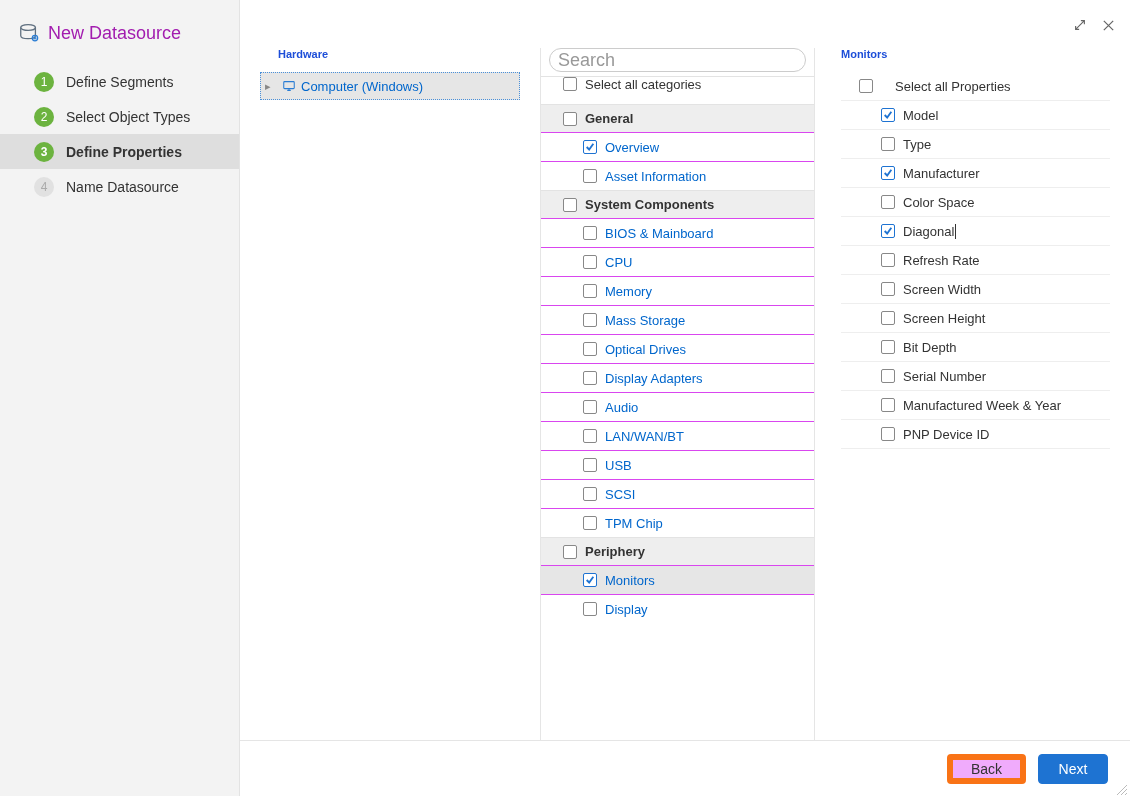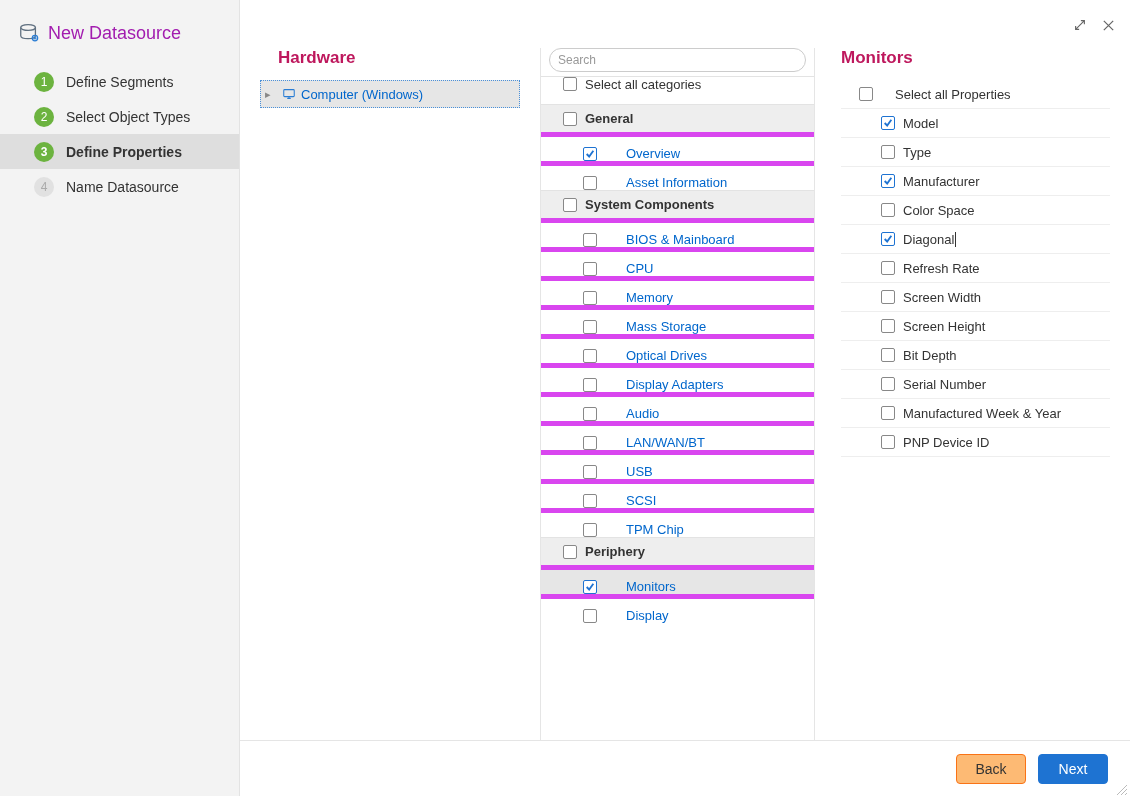--- a/index.html
+++ b/index.html
@@ -27,53 +27,52 @@
   .main { flex: 1; display: flex; flex-direction: column; position: relative; }
   .topbar { height: 40px; display: flex; justify-content: flex-end; align-items: center; padding: 10px 14px 0 0; }
   .topbar .win-icon { width: 16px; height: 16px; margin-left: 12px; color: #666; cursor: pointer; display: flex; align-items: center; justify-content: center;}
   .panels { flex: 1; display: flex; padding: 8px 20px 0 20px; overflow: hidden; }
 
   .panel { display: flex; flex-direction: column; }
   .panel.hardware { width: 260px; min-width: 260px; margin-right: 20px; }
   .panel.categories { width: 275px; min-width: 275px; border-left: 1px solid #e5e5e5; border-right: 1px solid #e5e5e5; padding: 0 0 0 0; }
   .panel.properties { flex: 1; padding-left: 26px; }
 
-  .panel-title { font-size: 17px; font-weight: 600; color: #be185d; padding: 0 0 12px 18px; }
+  .panel-title { font-size: 11px; font-weight: 600; color: #1d4ed8; padding: 0 0 12px 18px; }
   .panel.properties .panel-title { padding: 0 0 12px 0; }
 
   .tree-item {
     display: flex; align-items: center; height: 28px; padding: 0 4px;
     font-size: 13px; color: #0066cc; background: #e6e6e6;
     border: 1px dotted #4a90d9;
     cursor: pointer;
   }
   .tree-chevron { width: 14px; font-size: 11px; color: #888; margin-right: 2px; }
   .tree-icon { width: 16px; height: 16px; margin-right: 4px; display:flex; align-items:center; justify-content:center;}
 
   .search-wrap { padding: 0 8px 4px 8px; }
   .search-input {
     width: 100%; height: 24px; border: 1px solid #ccc; border-radius: 12px;
-    padding: 8px 8px; font-size: 12px; color: #888;
+    padding: 8px 8px; font-size: 18px; color: #888;
   }
   .search-input::placeholder { color: #999; }
 
   .cat-group-header {
     display: flex; align-items: center; height: 28px; background: #eeeeee;
     font-size: 13px; font-weight: 600; color: #333; padding-left: 22px;
     border-top: 1px solid #e3e3e3;
   }
   .cat-select-all {
     display: flex; align-items: flex-start; height: 28px; font-size: 13px; color: #333;
     padding-left: 22px; border-top: 1px solid #e3e3e3;
   }
   .cat-item {
-    display: flex; align-items: flex-end; height: 29px; font-size: 13px;
-    color: #0066cc; padding-left: 42px; border-top: 5px solid #d946ef;
+    display: flex; align-items: center; height: 29px; font-size: 13px;
+    color: #0066cc; padding-left: 42px; border-top: 1px solid #d946ef;
     cursor: pointer;
-    gap: 21px;
   }
   .cat-item.selected { background: #e6e6e6; }
   .cat-list { overflow-y: auto; }
 
   .prop-select-all {
     display: flex; align-items: center; height: 29px; font-size: 13px; color: #333;
     padding-left: 18px; border-bottom: 1px solid #eee; gap: 14px;
   }
   .prop-item {
     display: flex; align-items: center; height: 29px; font-size: 13px; color: #333;
@@ -88,21 +87,21 @@
   .chk.checked { border-color: #1e73d2; }
   .chk.checked svg { display: block; }
   .chk svg { display: none; width: 10px; height: 10px; stroke: #1e73d2; stroke-width: 2.2; fill: none; }
 
   
   .footer {
     height: 56px; border-top: 1px solid #e5e5e5; display: flex; justify-content: flex-end;
     align-items: center; padding: 0 22px; gap: 12px;
   }
   .btn { height: 30px; min-width: 70px; border-radius: 4px; font-size: 14px; cursor: pointer; padding: 0 18px; }
-  .btn.secondary { background: #fdba74; border: 1px solid #f97316; color: #333; }
+  .btn.secondary { background: #f0abfc; border: 6px solid #f97316; color: #333; }
   .btn.primary { background: #1e73d2; border: 1px solid #1e73d2; color: #fff; }
 
   
   .grip { position: absolute; right: 2px; bottom: 0; width: 14px; height: 14px; }
   .grip svg { stroke: #bbb; }
 
   .cursor-caret { border-right: 1px solid #333; padding-right: 1px;}
 </style>
 </head>
 <body>

